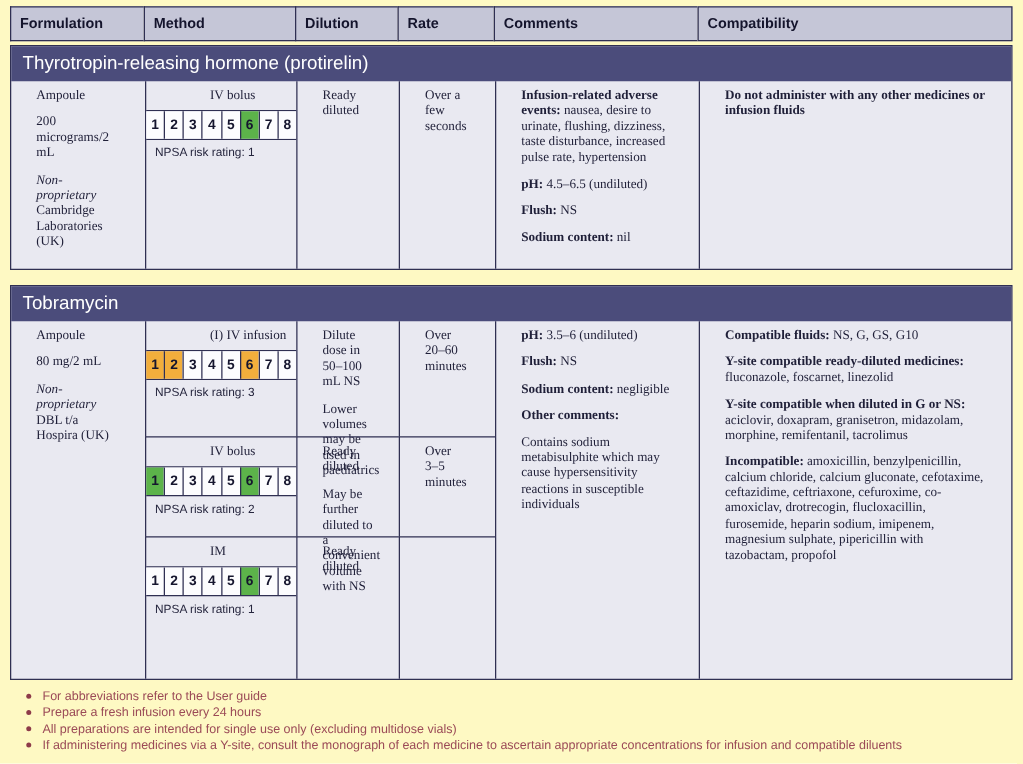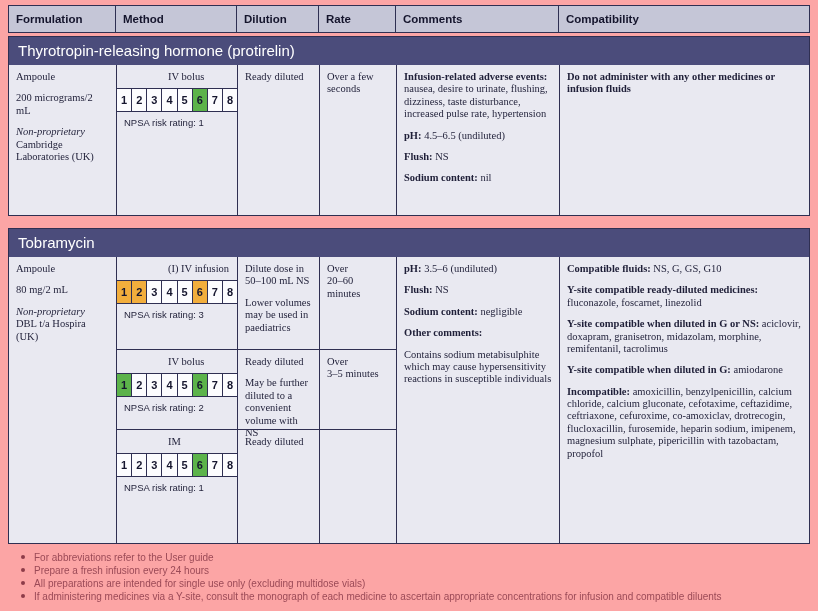--- a/index.html
+++ b/index.html
@@ -1,19 +1,19 @@
 <!DOCTYPE html>
 <html><head>
 <meta charset="utf-8">
 <style>
   html,body {margin:0; padding:0; background:#ffffff;}
   .page {
     width:818px; height:611px; box-sizing:border-box;
     padding:5px 8px 0 8px; overflow:hidden;
-    font-family:"Liberation Serif", serif; color:#1f1f38; background:#fca5a5;
+    font-family:"Liberation Serif", serif; color:#1f1f38; background:#fef9c3;
   }
   .grid {display:grid; grid-template-columns:107px 121px 82px 77px 163px 1fr;}
 
   
   .header-row {height:28px;}
   .hdr-cell {
     background:#c5c6d7; border:1px solid #2f2f52; border-right:none;
     font-family:"Liberation Sans", sans-serif; font-weight:bold; font-size:11.5px;
     color:#14142c; padding:7px 6px 0 7px; box-sizing:border-box;
   }
@@ -25,21 +25,21 @@
   .section.s2 {margin-top:12px;}
   .band {
     background:#4b4c7b; color:#ffffff;
     font-family:"Liberation Sans", sans-serif; font-weight:normal; font-size:15px;
     padding:5px 9px 6px 9px;
   }
   .content1 {grid-template-rows:minmax(150px,auto);}
   .content2 {grid-template-rows:92px 80px minmax(114px,auto);}
 
   .cell {
-    border-left:1px solid #2f2f52; padding:6px 7px;
+    border-left:1px solid #2f2f52; padding:6px 20px;
     font-size:10.5px; line-height:1.18; box-sizing:border-box;
   }
   .cell.c1 {border-left:none;}
   .bt {border-top:1px solid #2f2f52;}
   .c1{grid-column:1} .c2{grid-column:2} .c3{grid-column:3}
   .c4{grid-column:4} .c5{grid-column:5} .c6{grid-column:6}
   .r1{grid-row:1} .r2{grid-row:2} .r3{grid-row:3}
   .rspan1 {grid-row:1;} .rspan3 {grid-row:1 / span 3;}
 
   .para {margin:0 0 9px 0;}
@@ -217,21 +217,20 @@
         <p class="para"><span class="lbl">Flush:</span><span> NS</span></p>
         <p class="para"><span class="lbl">Sodium content:</span><span> negligible</span></p>
         <p class="para"><span class="lbl-block">Other comments:</span></p>
         <p class="para"><span class="lbl"></span><span>Contains sodium metabisulphite which may cause hypersensitivity reactions in susceptible individuals</span></p>
       </div>
 
       <div class="cell c6 rspan3">
         <p class="para"><span class="lbl">Compatible fluids:</span><span> NS, G, GS, G10</span></p>
         <p class="para"><span class="lbl">Y-site compatible ready-diluted medicines:</span><span> fluconazole, foscarnet, linezolid</span></p>
         <p class="para"><span class="lbl">Y-site compatible when diluted in G or NS:</span><span> aciclovir, doxapram, granisetron, midazolam, morphine, remifentanil, tacrolimus</span></p>
-        <p class="para"><span class="lbl">Y-site compatible when diluted in G:</span><span> amiodarone</span></p>
         <p class="para"><span class="lbl">Incompatible:</span><span> amoxicillin, benzylpenicillin, calcium chloride, calcium gluconate, cefotaxime, ceftazidime, ceftriaxone, cefuroxime, co-amoxiclav, drotrecogin, flucloxacillin, furosemide, heparin sodium, imipenem, magnesium sulphate, pipericillin with tazobactam, propofol</span></p>
       </div>
 
     </div>
   </div>
 
   <div class="footnotes">
     <div class="fn">
         <span class="fn-bullet"></span>
         <span>For abbreviations refer to the User guide</span>

